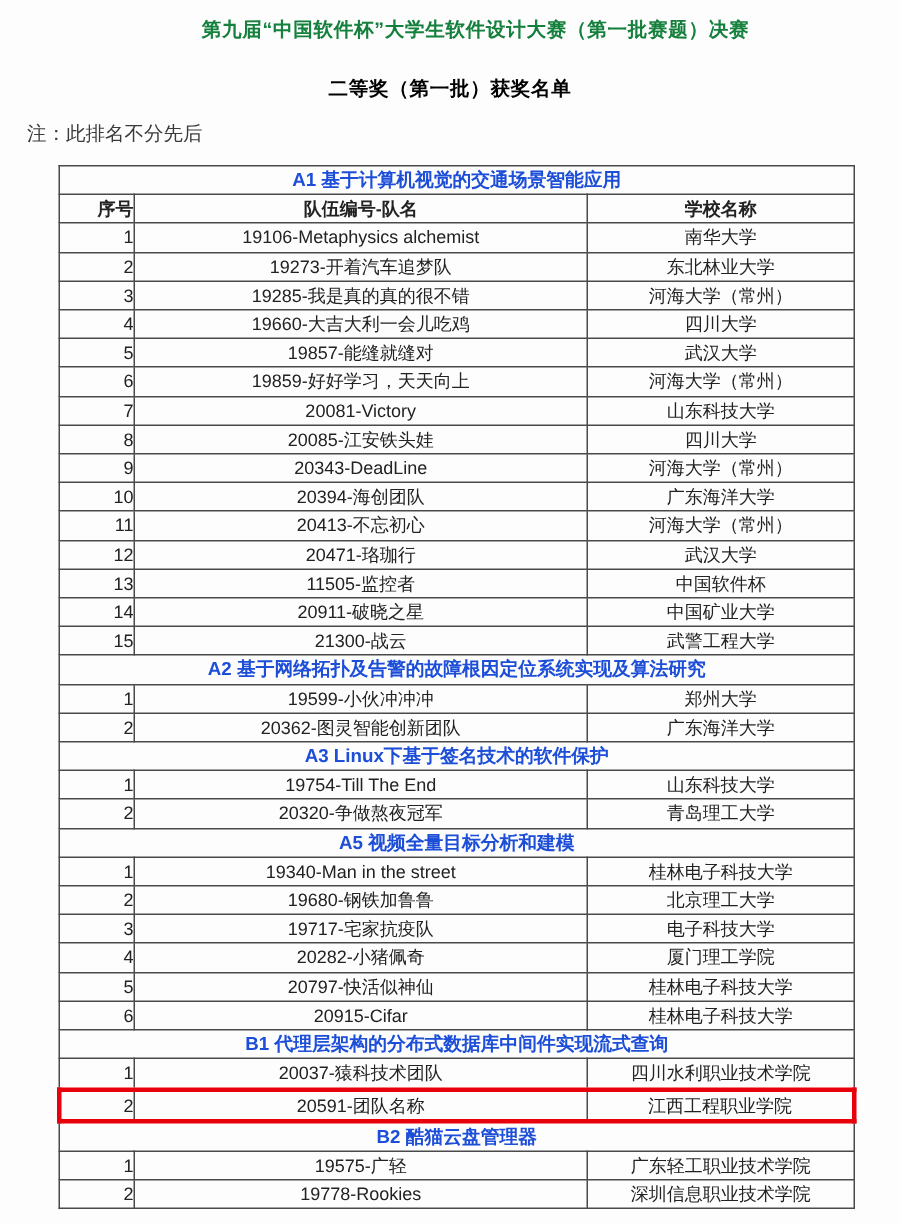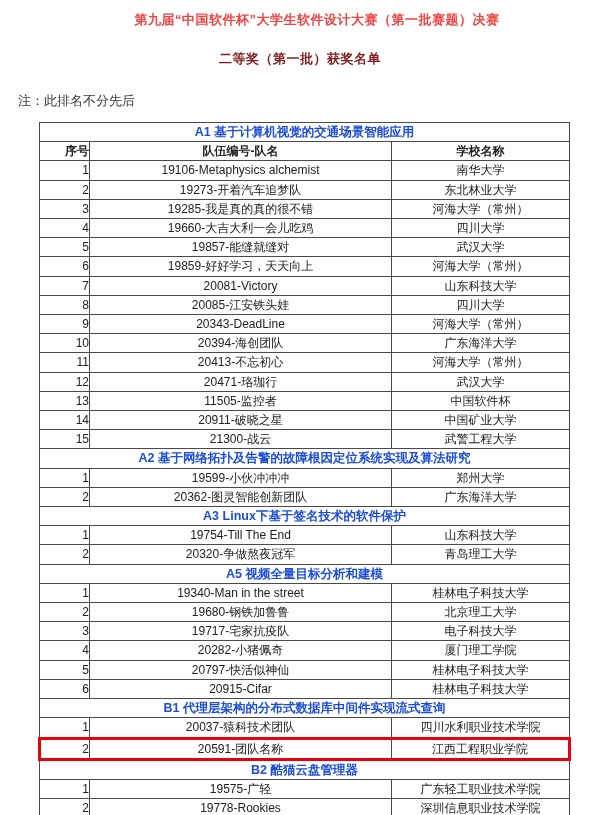--- a/index.html
+++ b/index.html
@@ -13,34 +13,34 @@
     width: 600px;
     height: 815px;
     background: #fdfdfd;
     overflow: hidden;
   }
   .doc-title {
     padding-top: 11px;
     text-align: center;
     font-size: 13px;
     font-weight: 600;
-    color: #ef4444;
+    color: #15803d;
     letter-spacing: 0.5px;
     margin-left: 34px;
   }
   .doc-subtitle {
     margin-top: 21px;
     text-align: center;
     font-size: 13px;
     font-weight: 600;
-    color: #7f1d1d;
+    color: #000000;
     letter-spacing: 0.5px;
   }
   .doc-note {
-    margin-top: 24px;
+    margin-top: 12px;
     margin-left: 18px;
     font-size: 13px;
     color: #3a3a3a;
   }
   table.awards {
     margin-top: 12px;
     margin-left: 38px;
     width: 530px;
     border-collapse: collapse;
     table-layout: fixed;

